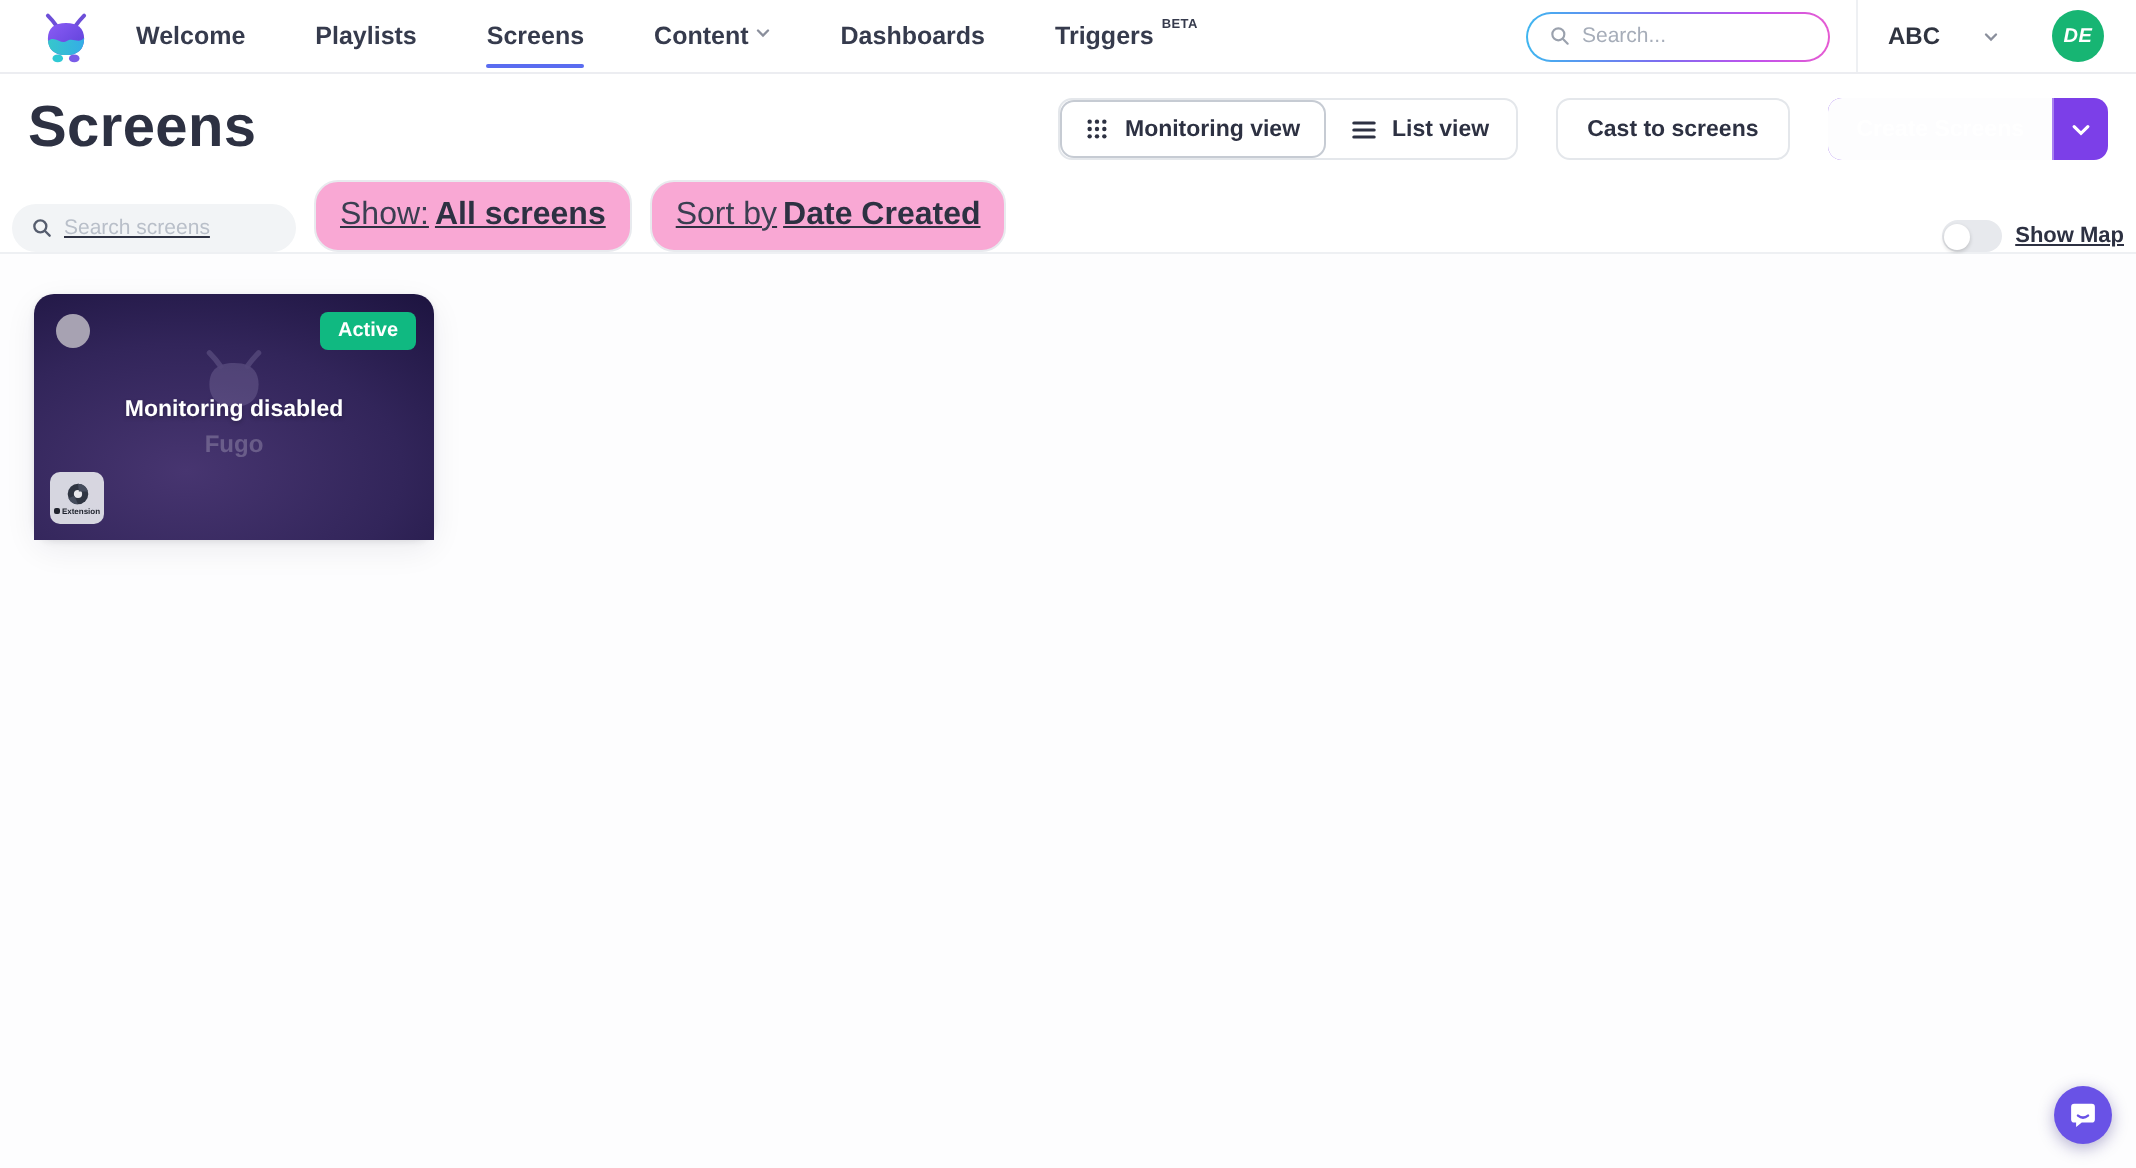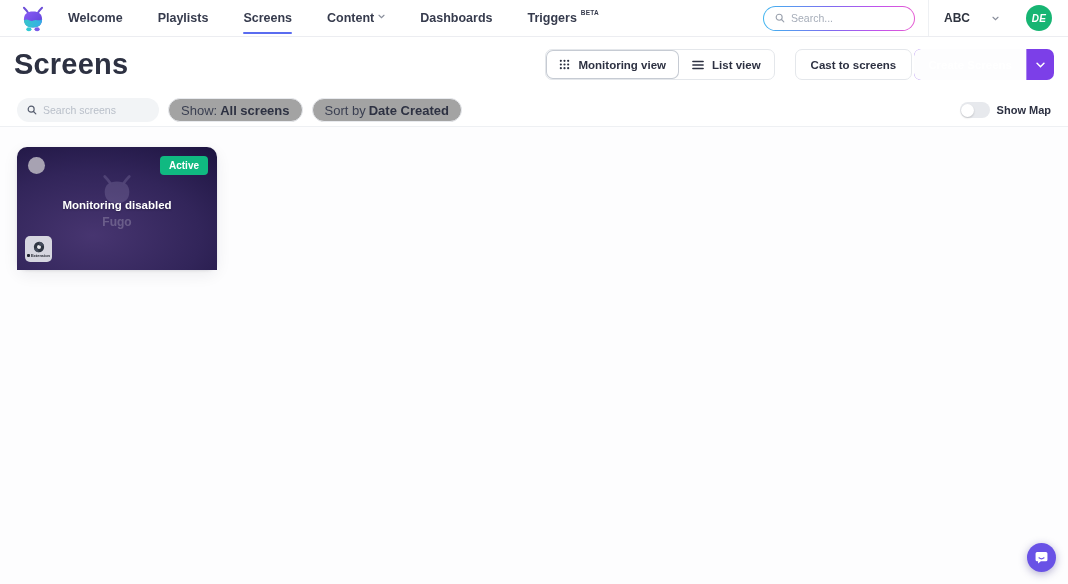--- a/index.html
+++ b/index.html
@@ -29,45 +29,45 @@
   .nav-search input::placeholder{ color:#a6adb9; }
   .nav-divider{ width:1px; align-self:stretch; background:#eef0f3; margin:0 15px 0 13px; }
   .org{ display:flex; align-items:center; gap:22px; font-size:12px; font-weight:700;
     color:#2f3440; cursor:pointer; }
   .avatar{ width:26px; height:26px; border-radius:50%; background:#17b573; color:#fff;
     font-size:10px; font-weight:700; display:flex; align-items:center; justify-content:center;
     margin-left:27px; letter-spacing:.3px; cursor:pointer;font-style:italic; }
   
   .page-header{ display:flex; align-items:center; padding:11px 14px 13px 14px; background:#fff; }
   .page-title{ font-size:29px; font-weight:800; color:#2d3142; letter-spacing:.2px; }
-  .header-actions{ margin-left:auto; display:flex; align-items:center; gap:2px; }
+  .header-actions{ margin-left:auto; display:flex; align-items:center; gap:19px; }
   .seg{ display:flex; align-items:stretch; height:31px; border:1px solid #e4e7eb;
     border-radius:7px; background:#fff; }
   .seg-btn{ display:flex; align-items:center; gap:8px; padding:0 13px; font-size:11.5px;
     font-weight:700; color:#2d3142; cursor:pointer; border-radius:7px; }
   .seg-btn.active{ box-shadow: inset 0 0 0 1px #c6cbd3; }
   .btn-plain{ height:31px; display:flex; align-items:center; padding:0 15px; background:#fff;
     border:1px solid #e4e7eb; border-radius:7px; font-size:11.5px; font-weight:700;
-    color:#2d3142; cursor:pointer;margin-left:18px; }
+    color:#2d3142; cursor:pointer; }
   .btn-split{ height:31px; display:flex; align-items:stretch; border-radius:7px;
     overflow:hidden; background:#7c3fe8; cursor:pointer; }
   .btn-split .main{ display:flex; align-items:center; padding:0 14px; color:#fff;
     font-size:11.5px; font-weight:700; }
   .btn-split .divider{ width:1px; background:rgba(255,255,255,.35); margin:0; }
   .btn-split .chevseg{ width:27px; display:flex; align-items:center; justify-content:center; }
   
-  .filter-bar{ height:33px; flex:0 0 33px; display:flex; align-items:center; gap:9px;
-    padding:0 17px; background:#fff; border-bottom:1px solid #eef0f3; }
+  .filter-bar{ height:33px; flex:0 0 33px; display:flex; align-items:flex-end; gap:9px;
+    padding:0 6px; background:#fff; border-bottom:1px solid #eef0f3;text-decoration:underline; }
   .f-search{ width:142px; height:24px; border-radius:12px; background:#f2f4f6;
     display:flex; align-items:center; gap:6px; padding:0 10px; }
   .f-search input{ border:none; outline:none; background:transparent; width:100%;
     font-family:"Liberation Sans",sans-serif; font-size:10.5px; color:#3a3f51; }
   .f-search input::placeholder{ color:#b9bfc9; }
-  .pill{ height:24px; display:flex; align-items:center; gap:3px; padding:0 12px;
-    background:#a3a3a3; border:1px solid #e8eaee; border-radius:12px; font-size:13px;
+  .pill{ height:36px; display:flex; align-items:center; gap:3px; padding:0 12px;
+    background:#f9a8d4; border:1px solid #e8eaee; border-radius:12px; font-size:16px;
     color:#3a3f51; cursor:pointer; white-space:nowrap; }
   .pill b{ font-weight:700; color:#2d3142; }
   .map-group{ margin-left:auto; display:flex; align-items:center; gap:7px; }
   .toggle{ width:30px; height:16px; border-radius:8px; background:#e7e9ed; position:relative;
     cursor:pointer; }
   .toggle .knob{ position:absolute; top:1.5px; left:1.5px; width:13px; height:13px;
     border-radius:50%; background:#fff; box-shadow:0 1px 2px rgba(0,0,0,.18); }
   .map-label{ font-size:11px; font-weight:700; color:#2d3142; }
   
   .main{ flex:1; background:#fdfdfe; position:relative; }

